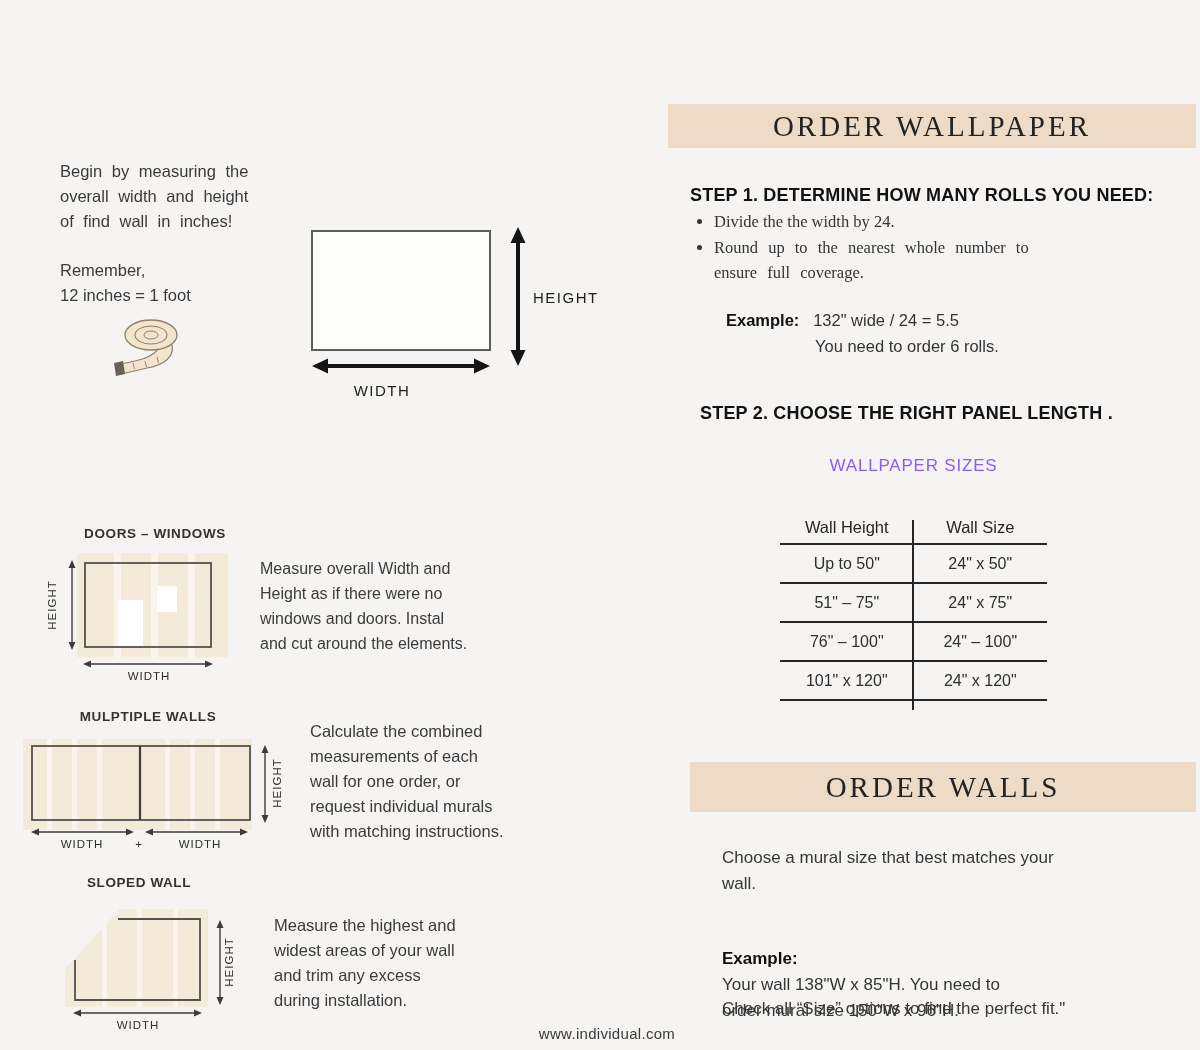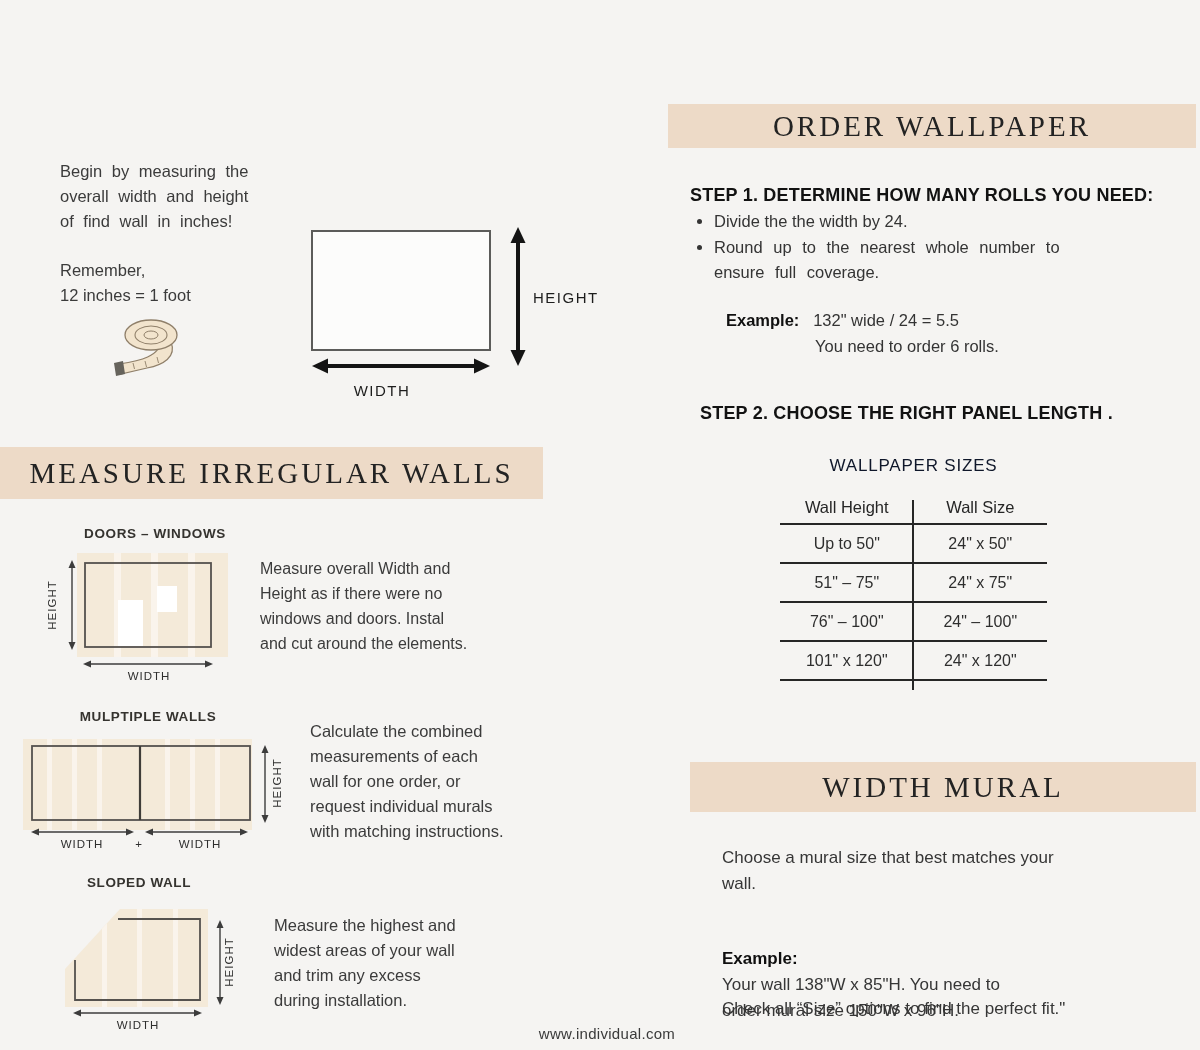--- a/index.html
+++ b/index.html
@@ -27,21 +27,21 @@
   .step-heading{
     font-size:18px;font-weight:bold;color:#121212;letter-spacing:0.2px;
     white-space:nowrap;
   }
   .bullets{margin:0;padding:0 0 0 18px;width:416px;}
   .bullets li{font-size:16.5px;line-height:25px;color:#343434;margin-bottom:1px;}
   .bullets li .li-text{white-space:pre-line;}
   .example-line{font-size:16.5px;line-height:25px;color:#343434;}
   .example-line b{color:#101010;}
   .table-title{
-    font-size:17px;letter-spacing:0.8px;color:#0f172a;text-align:center;white-space:nowrap;
+    font-size:17px;letter-spacing:0.8px;color:#8b5cf6;text-align:center;white-space:nowrap;
   }
   .size-table{width:267px;position:relative;}
   .size-table .trow{
     display:flex;border-bottom:2px solid #262626;
   }
   .size-table .trow .cell{
     width:50%;text-align:center;font-size:16px;color:#2e2e2e;
     display:flex;align-items:center;justify-content:center;
   }
   .size-table .trow.head .cell{font-size:16.5px;color:#262626;}
@@ -88,23 +88,20 @@
     </g>
     <text x="230" y="79" class="diag-label-lg">HEIGHT</text>
     <g>
       <line x1="22" y1="142" x2="174" y2="142" stroke="#141414" stroke-width="4"></line>
       <polygon points="9,142 25,134.5 25,149.5" fill="#141414"></polygon>
       <polygon points="187,142 171,134.5 171,149.5" fill="#141414"></polygon>
     </g>
     <text x="79" y="172" text-anchor="middle" class="diag-label-lg">WIDTH</text>
   </svg>
 
-  <div class="abs band" style="left:0px;top:447px;width:543px;height:52px;">
-    <div class="band-title">MEASURE IRREGULAR WALLS</div>
-  </div>
 
   <div class="abs sub-label" style="left:60px;top:526px;width:190px;">DOORS – WINDOWS</div>
 
   <svg class="abs" style="left:42px;top:546px;" width="215" height="140" viewBox="0 0 215 140">
     <rect x="35" y="7" width="151" height="104" fill="#f4ead9"></rect>
     <rect x="72" y="7" width="7" height="104" fill="#faf4ec"></rect>
     <rect x="109" y="7" width="7" height="104" fill="#faf4ec"></rect>
     <rect x="146" y="7" width="7" height="104" fill="#faf4ec"></rect>
     <rect x="43" y="17" width="126" height="84" fill="none" stroke="#55524e" stroke-width="1.8"></rect>
     <rect x="76" y="54" width="25" height="46" fill="#ffffff"></rect>
@@ -202,42 +199,42 @@
 during installation.</div>
 
   <div class="abs footer" style="left:447px;top:1025px;width:320px;">www.individual.com</div>
 
   <div class="abs band" style="left:668px;top:60px;width:528px;height:44px;margin-top:44px;">
     <div class="band-title">ORDER WALLPAPER</div>
   </div>
 
   <div class="abs step-heading" style="left:690px;top:164px;margin-top:21px;">STEP 1. DETERMINE HOW MANY ROLLS YOU NEED:</div>
 
-  <ul class="abs bullets" style="left:696px;top:209px;">
+  <ul class="abs bullets" style="left:696px;top:209px;font-family:Liberation Serif, serif;">
     <li>
       <span class="li-text">Divide the the width by 24.</span>
     </li>
     <li>
       <span class="li-text" style="word-spacing:6px;">Round up to the nearest whole number to
 ensure full coverage.</span>
     </li>
   </ul>
 
   <div class="abs example-line" style="left:726px;top:308px;">
     <b>Example:</b>&nbsp;&nbsp;
     <span>132" wide / 24 = 5.5</span>
   </div>
   <div class="abs example-line" style="left:815px;top:334px;">You need to order 6 rolls.</div>
 
   <div class="abs step-heading" style="left:700px;top:403px;">STEP 2. CHOOSE THE RIGHT PANEL LENGTH .</div>
 
   <div class="abs table-title" style="left:780px;top:456px;width:267px;">WALLPAPER SIZES</div>
 
   <div class="abs size-table" style="left:780px;top:492px;">
-    <div class="trow head" style="height:31px;">
+    <div class="trow head" style="height:31px;margin-top:20px;">
       <div class="cell">Wall Height</div>
       <div class="cell">Wall Size</div>
     </div>
     <div class="trow" style="height:37px;">
       <div class="cell">Up to 50"</div>
       <div class="cell">24" x 50"</div>
     </div>
     <div class="trow" style="height:37px;">
       <div class="cell">51" – 75"</div>
       <div class="cell">24" x 75"</div>
@@ -247,21 +244,21 @@
       <div class="cell">24" – 100"</div>
     </div>
     <div class="trow" style="height:37px;">
       <div class="cell">101" x 120"</div>
       <div class="cell">24" x 120"</div>
     </div>
     <div class="vline" style="left:132px;top:8px;height:190px;"></div>
   </div>
 
   <div class="abs band" style="left:690px;top:762px;width:506px;height:50px;">
-    <div class="band-title">WIDTH MURAL</div>
+    <div class="band-title">ORDER WALLS</div>
   </div>
 
   <div class="abs mural-text" style="left:722px;top:845px;width:440px;">Choose a mural size that best matches your
 wall.</div>
 
   <div class="abs mural-text" style="left:722px;top:920px;width:450px;">
     <b>Example:</b>
     <span>Your wall 138"W x 85"H. You need to
 order mural size 150"W x 96"H.</span>
   </div>

